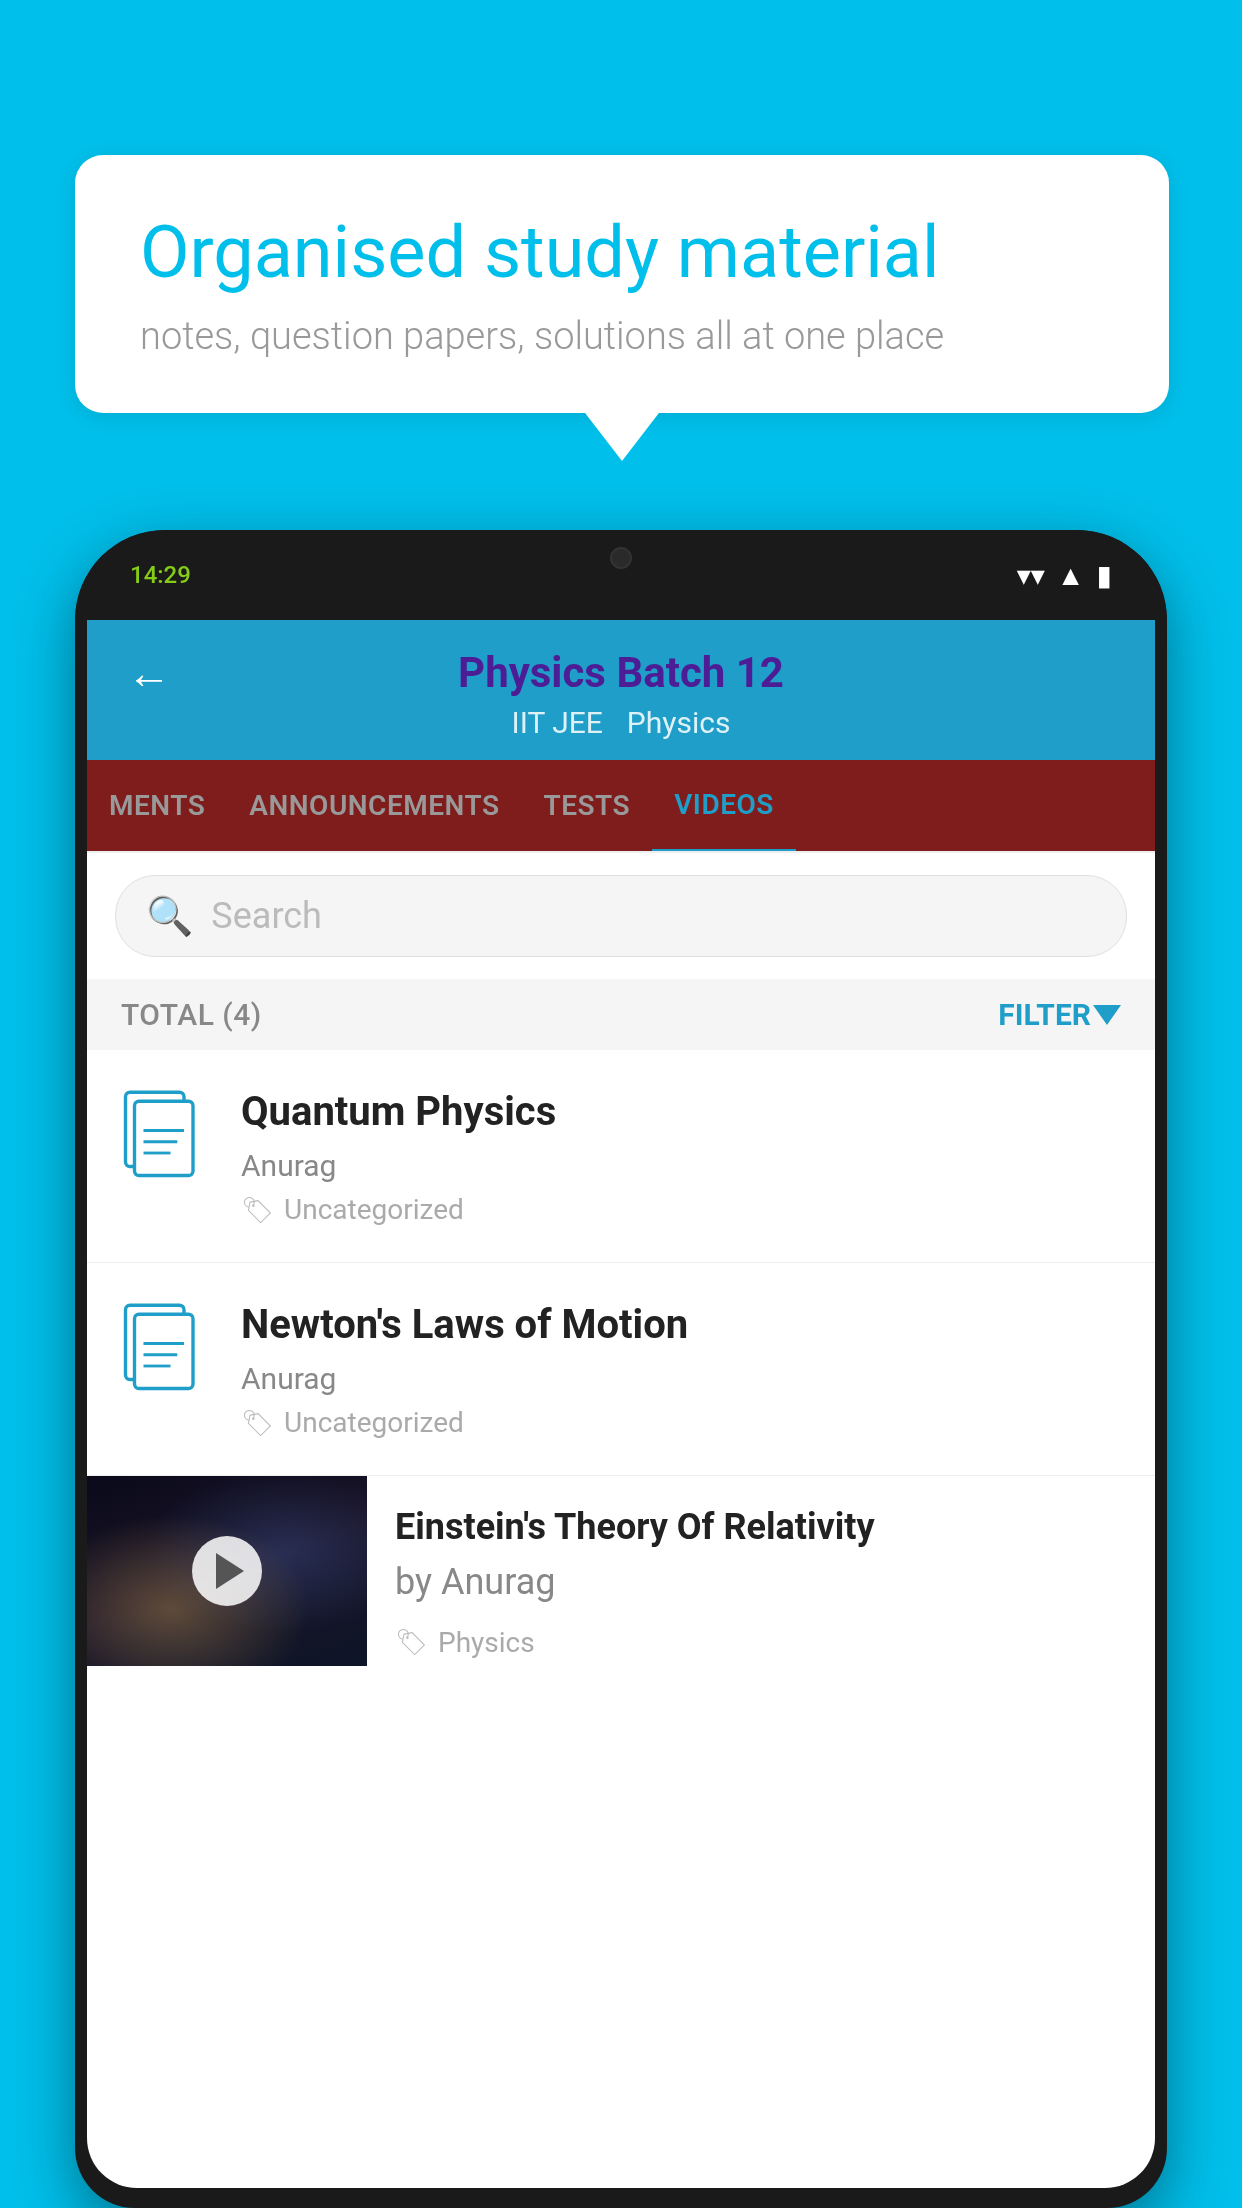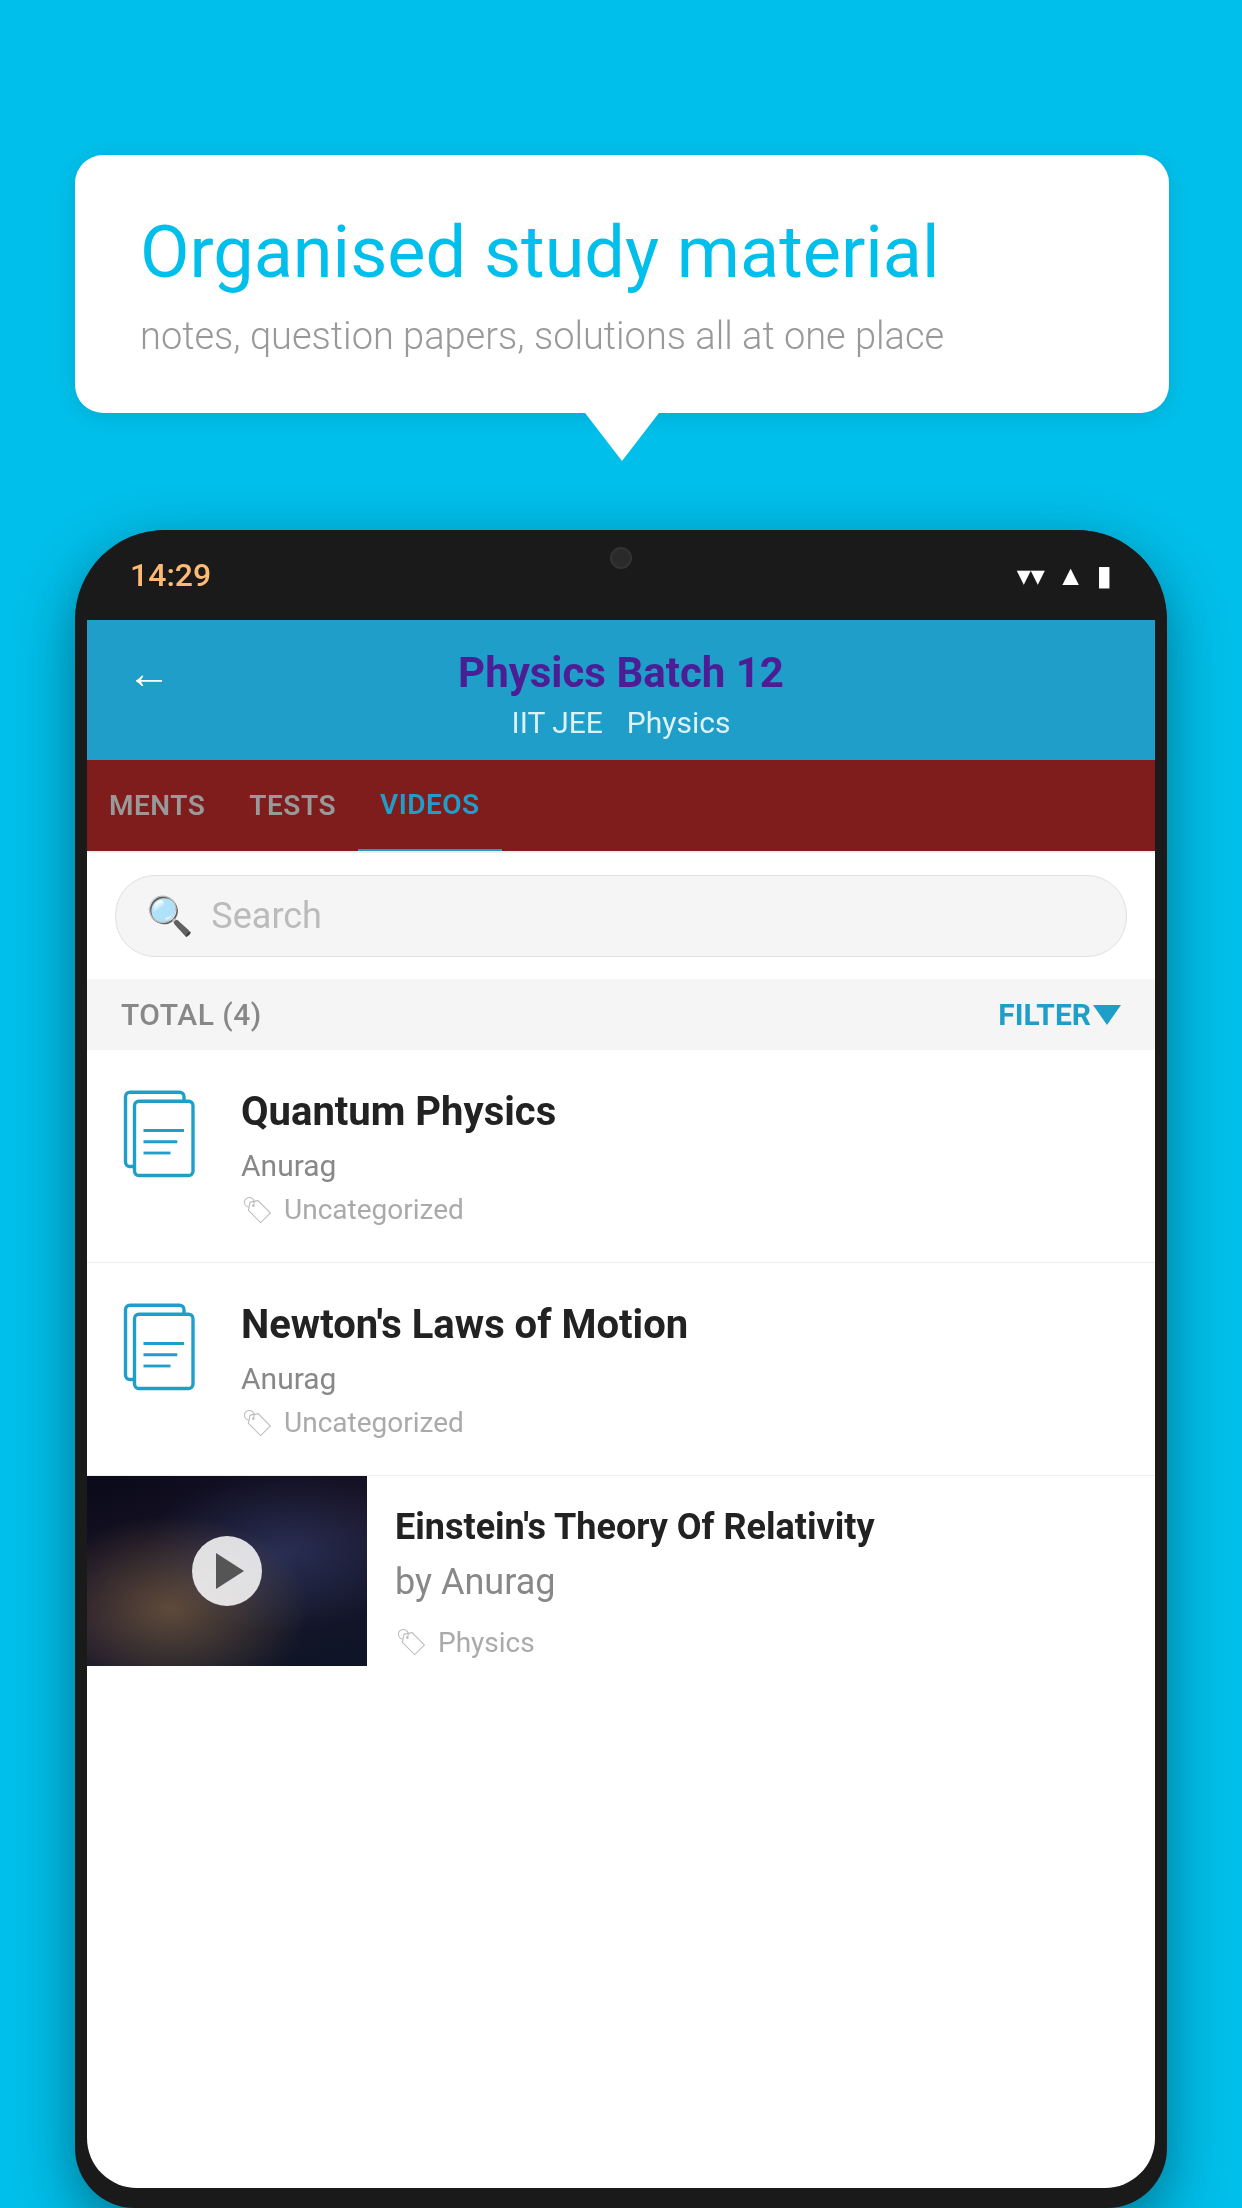--- a/index.html
+++ b/index.html
@@ -76,22 +76,22 @@
       height: 90px;
       position: relative;
       display: flex;
       align-items: center;
       justify-content: space-between;
       padding: 0 55px;
       border-radius: 90px 90px 0 0;
     }
 
     .status-time {
-      color: #fdba74;
-      font-size: 32px;
+      color: #84cc16;
+      font-size: 24px;
       font-weight: 500;
     }
 
     .notch {
       position: absolute;
       top: 0;
       left: 50%;
       transform: translateX(-50%);
       width: 180px;
       height: 55px;
@@ -403,20 +403,21 @@
         <span class="header-title">Physics Batch 12</span>
       </div>
       <div class="header-subtitles">
         <span class="header-tag">IIT JEE</span>
         <span class="header-tag">Physics</span>
       </div>
     </div>
 
     <div class="tabs-bar">
       <div class="tab-item">MENTS</div>
+      <div class="tab-item">ANNOUNCEMENTS</div>
       <div class="tab-item">TESTS</div>
       <div class="tab-item active">VIDEOS</div>
     </div>
 
     <div class="search-bar">
       <span class="search-icon-wrap">🔍</span>
       <span class="search-placeholder">Search</span>
     </div>
 
     <div class="filter-row">

